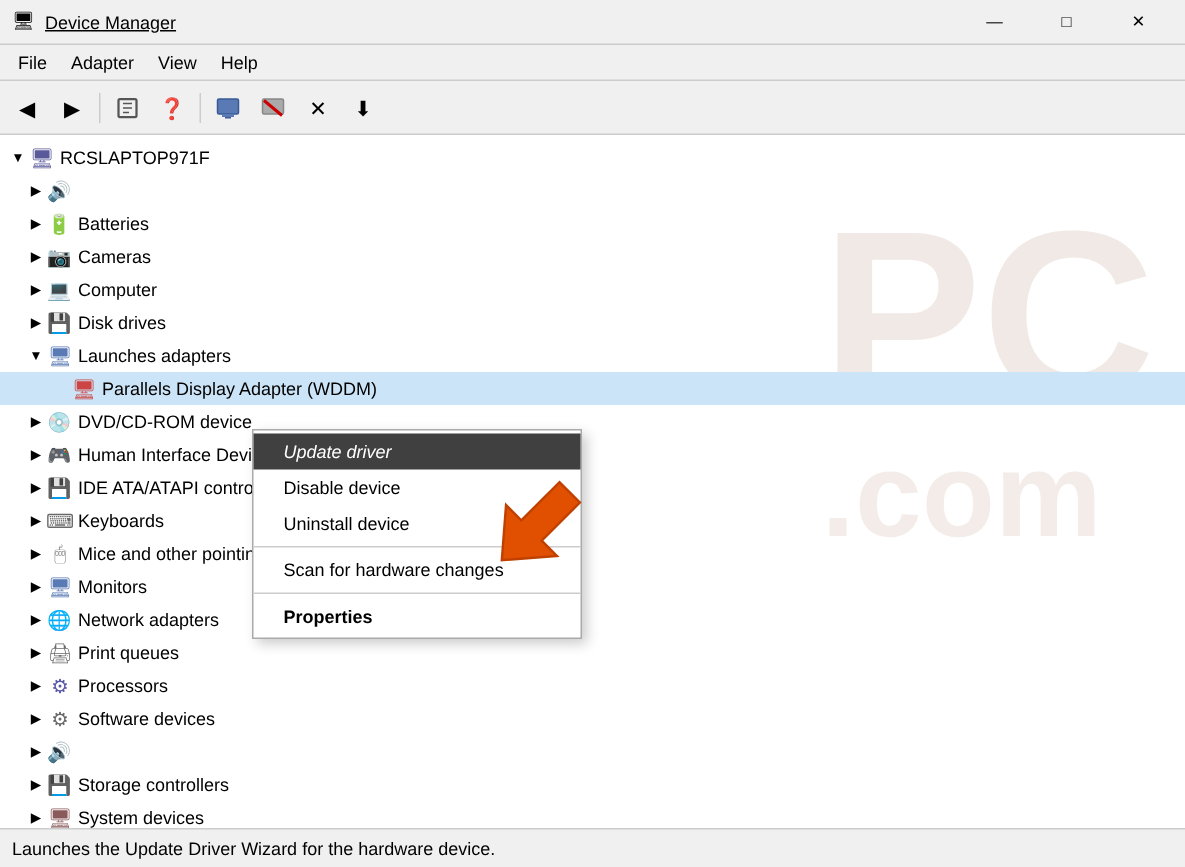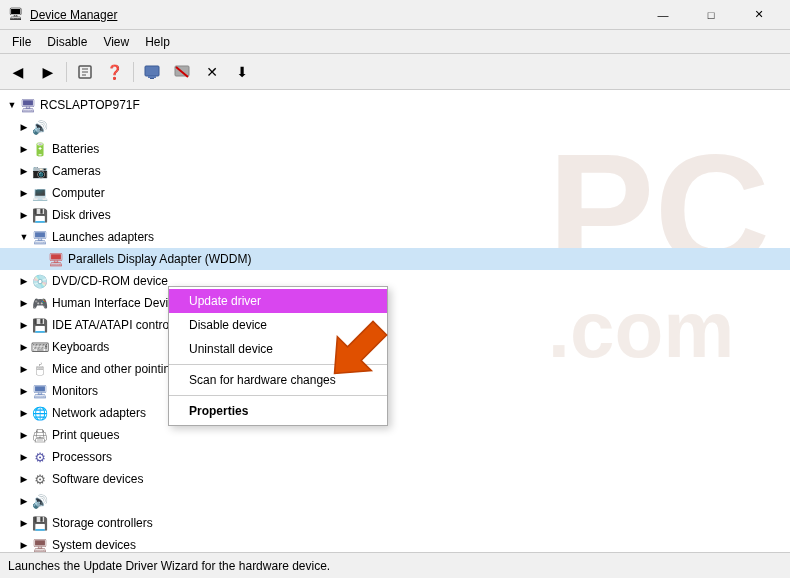--- a/index.html
+++ b/index.html
@@ -178,21 +178,21 @@
       box-shadow: 3px 3px 8px rgba(0,0,0,0.2);
       z-index: 100;
       padding: 2px 0;
     }
     .ctx-item {
       padding: 5px 20px;
       cursor: pointer;
       font-size: 12px;
       color: #000;
     }
-    .ctx-item.active { background: #d946ef; color: #fff; }
+    .ctx-item.active { background: #404040; color: #fff; font-style: italic; }
     .ctx-item.bold { font-weight: bold; }
     .ctx-separator {
       height: 1px;
       background: #ccc;
       margin: 3px 0;
     }
 
     
     .arrow-container {
       position: absolute;
@@ -251,21 +251,21 @@
   </div>
   <div class="title-bar-controls">
     <div class="title-btn">—</div>
     <div class="title-btn">□</div>
     <div class="title-btn close">✕</div>
   </div>
 </div>
 
 <div class="menu-bar">
   <div class="menu-item">File</div>
-  <div class="menu-item">Disable</div>
+  <div class="menu-item">Adapter</div>
   <div class="menu-item">View</div>
   <div class="menu-item">Help</div>
 </div>
 
 <div class="toolbar">
   <div class="toolbar-btn">◀</div>
   <div class="toolbar-btn">▶</div>
   <div class="toolbar-sep"></div>
   <div class="toolbar-btn">
     <svg width="16" height="16" viewBox="0 0 16 16">

